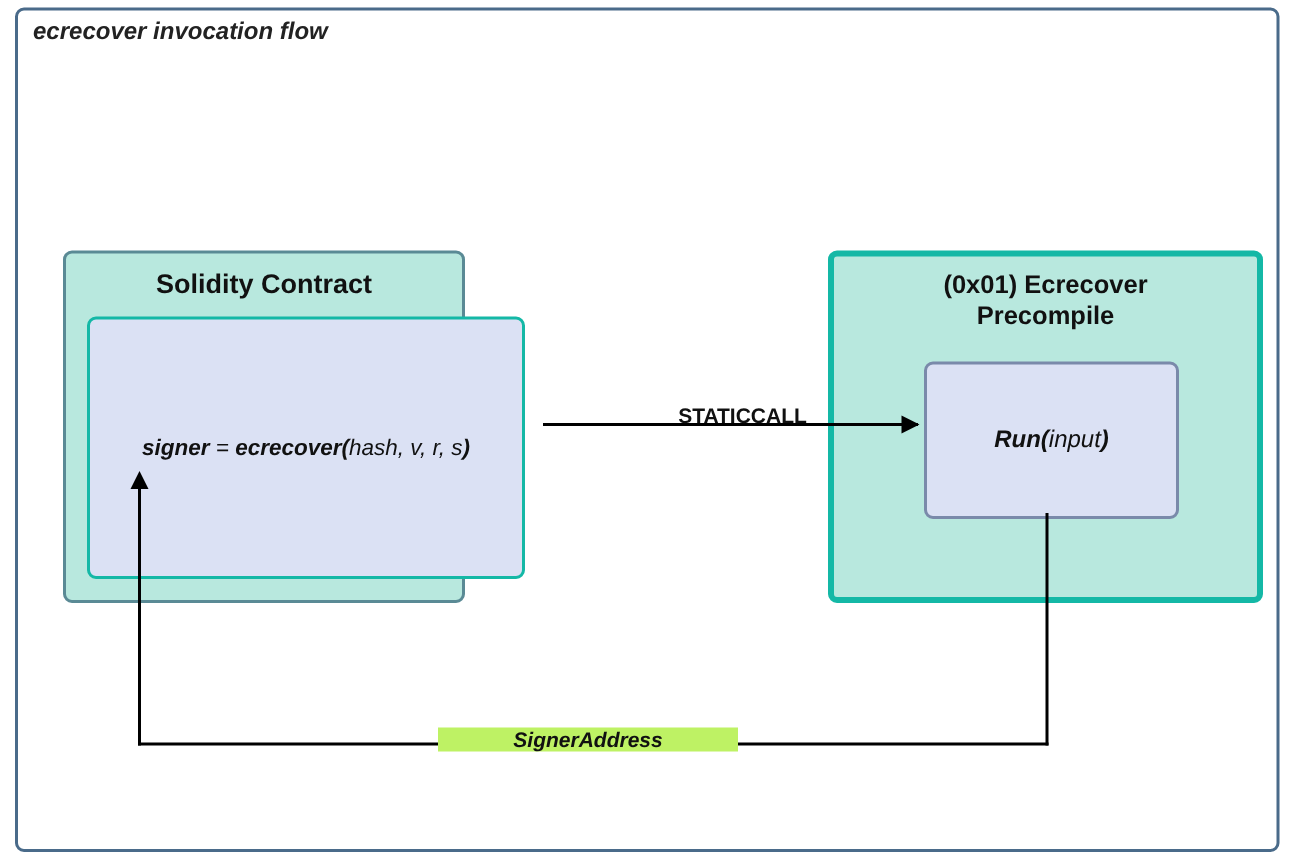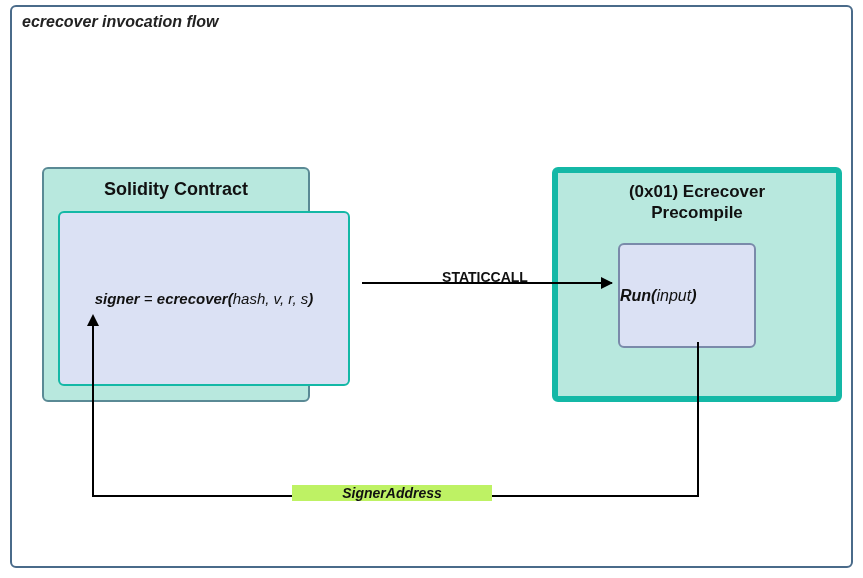--- a/index.html
+++ b/index.html
@@ -73,41 +73,42 @@
       line-height: 1.3;
     }
     .contract-code .bi { font-weight: bold; font-style: italic; }
     .contract-code .it { font-style: italic; }
     .precompile-outer {
       top: 160px;
       left: 540px;
       width: 290px;
       height: 235px;
       background: #b8e8de;
-      border: 6px solid #14b8a6;
+      border: 4px solid #14b8a6;
     }
     .precompile-title {
       text-align: center;
       font-weight: bold;
       font-size: 17px;
       padding: 8px 10px 6px 10px;
       color: #111;
       line-height: 1.25;
     }
     .precompile-inner {
       position: absolute;
       top: 70px;
       left: 60px;
-      width: 138px;
+      width: 170px;
       height: 105px;
       background: #dbe1f4;
       border: 2px solid #7a8aaa;
       border-radius: 6px;
       display: flex;
       align-items: center;
+      justify-content: center;
     }
     .precompile-code {
       font-size: 16px;
       color: #111;
     }
     .precompile-code .bi { font-weight: bold; font-style: italic; }
     .precompile-code .it { font-style: italic; }
     .arrow-mid {
       position: absolute;
       top: 275px;
@@ -129,21 +130,21 @@
       top: -5px;
       width: 0;
       height: 0;
       border-left: 12px solid #000;
       border-top: 6px solid transparent;
       border-bottom: 6px solid transparent;
     }
     .arrow-mid-label {
       position: absolute;
       top: 262px;
-      left: 348px;
+      left: 358px;
       width: 250px;
       text-align: center;
       font-size: 14px;
       font-weight: bold;
       color: #111;
       background: transparent;
     }
     .return-path {
       position: absolute;
       pointer-events: none;

